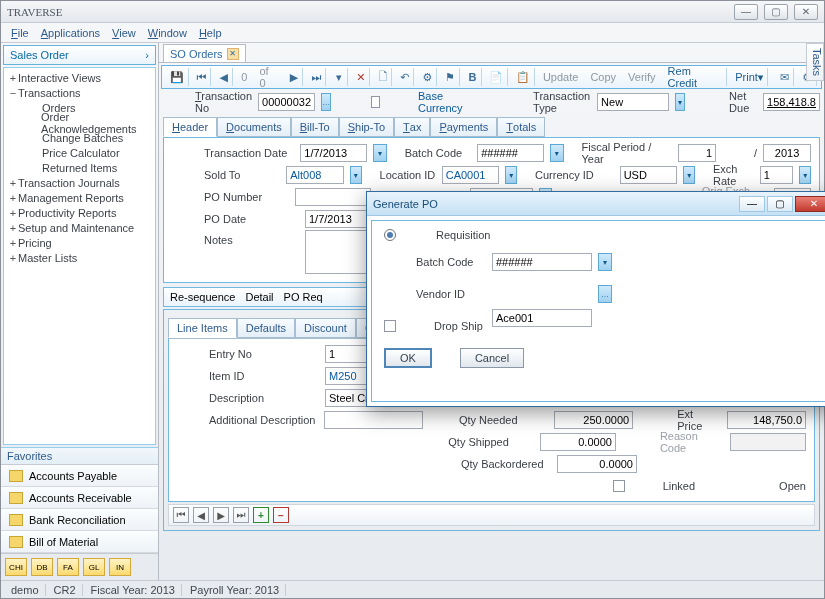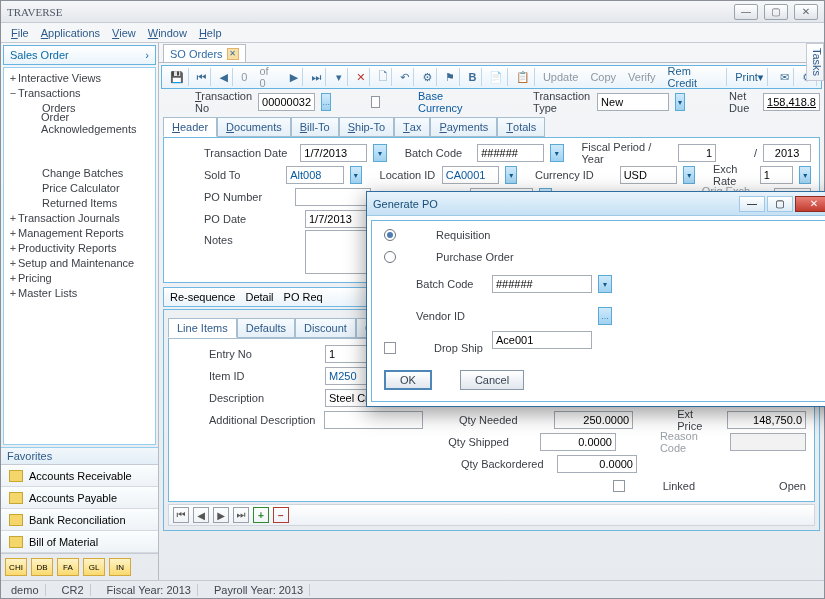--- a/index.html
+++ b/index.html
@@ -35,21 +35,21 @@
   .lbl { color:#3a3f47;margin-left:32px; }
   .inp { height:18px; border:1px solid #a7adb6; background:#fff; padding:0 3px; display:flex; align-items:center; justify-content:flex-end; }
   .inp.left { justify-content:flex-start; }
   .dd-btn { width:14px; height:18px; border:1px solid #5ca9d6; background: linear-gradient(#cfeafc,#9fd1f0); display:flex; align-items:center; justify-content:center; font-size:8px; color:#115a8e; }
   .blue-text { color:#0b5aa0; }
   .chk { width:12px; height:12px; border:1px solid #8e97a1; background:#fff; display:inline-block; }
   .tabs { display:flex; margin-top:4px; }
   .tab { height:20px; padding:0 8px; border:1px solid #a7bed0; background:linear-gradient(#f6fbff,#e5eff7); color:#2e5a8b; display:flex; align-items:center; }
   .tab.active { background:#fff; border-bottom:1px solid #fff; }
   .tab-body { border:1px solid #6fb8e2; background:#fff; padding:4px 8px; }
-  .status-footer { height: 18px; display:flex; align-items:center; gap: 10px; padding: 4px 4px; border-top: 1px solid #c6cbd3; }
+  .status-footer { height: 18px; display:flex; align-items:center; gap: 2px; padding: 4px 4px; border-top: 1px solid #c6cbd3; }
   .status-cell { padding: 0 6px; border-right:1px solid #c6cbd3; color:#40464f; }
   .side-tasks { position:absolute; right:0; top:42px; width:18px; writing-mode:vertical-rl; text-align:center; border:1px solid #c6cbd3; background:linear-gradient(#fff,#eef2f6); color:#2e5a8b; padding:4px 0; }
   
   .dialog { position:absolute; left:365px; top:190px; width:474px; height:216px; border:1px solid #2f6da1; box-shadow:0 6px 20px rgba(0,0,0,0.4); background:#fff; z-index:50; display:flex; flex-direction:column; }
   .dlg-title { height:24px; background:linear-gradient(#e8f3fb,#c5e1f4); display:flex; align-items:center; padding:0 6px; border-bottom:1px solid #9fc8e6; }
   .dlg-title-text { flex:1; color:#184d78; }
   .dlg-btns { display:flex; gap:2px; }
   .dlg-winbtn { width:26px; height:16px; border:1px solid #9fc8e6; background:linear-gradient(#fff,#dcebf6); display:flex; align-items:center; justify-content:center; font-size:10px; }
   .dlg-close { width:38px; background:linear-gradient(#e98077,#c23b2f); color:#fff; border:1px solid #8d2a21; }
   .dlg-body { flex:1; border:1px solid #6fb8e2; margin:4px; padding:8px 12px; display:flex; flex-direction:column; gap:10px; }
@@ -97,21 +97,21 @@
             <span>Transactions</span>
           </div>
           <div class="node" style="padding-left: 28px;">
             <span class="expander"></span>
             <span>Orders</span>
           </div>
           <div class="node" style="padding-left: 28px;">
             <span class="expander"></span>
             <span>Order Acknowledgements</span>
           </div>
-          <div class="node" style="padding-left: 28px; margin-top: 35px;">
+          <div class="node" style="padding-left: 28px;">
             <span class="expander"></span>
             <span>Change Batches</span>
           </div>
           <div class="node" style="padding-left: 28px;">
             <span class="expander"></span>
             <span>Price Calculator</span>
           </div>
           <div class="node" style="padding-left: 28px;">
             <span class="expander"></span>
             <span>Returned Items</span>
@@ -138,25 +138,25 @@
           </div>
           <div class="node" style="padding-left: 4px;">
             <span class="expander">+</span>
             <span>Master Lists</span>
           </div>
         </div>
       <div class="favorites-header">Favorites</div>
       <div id="fav-list">
           <div class="fav-item">
             <span class="fav-icon"></span>
-            <span>Accounts Receivable</span>
+            <span>Accounts Payable</span>
           </div>
           <div class="fav-item">
             <span class="fav-icon"></span>
-            <span>Accounts Payable</span>
+            <span>Accounts Receivable</span>
           </div>
           <div class="fav-item">
             <span class="fav-icon"></span>
             <span>Bank Reconciliation</span>
           </div>
           <div class="fav-item">
             <span class="fav-icon"></span>
             <span>Bill of Material</span>
           </div>
         </div>
@@ -374,24 +374,20 @@
         <div class="dlg-winbtn dlg-close">✕</div>
       </div>
     </div>
     <div class="dlg-body">
       <div class="radio-row">
         <span class="radio">
             <span class="dot"></span>
           </span>
         <span class="lbl">Requisition</span>
       </div>
-      <div class="radio-row">
-        <span class="radio"></span>
-        <span class="lbl">Purchase Order</span>
-      </div>
       <div class="row">
         <span class="lbl" style="width:70px">Batch Code</span>
         <div class="inp left" style="width:100px;">######</div>
         <div class="dd-btn">▾</div>
       </div>
       <div class="row">
         <span class="lbl" style="width:70px">Vendor ID</span>
         <div class="inp left" style="width:100px;margin-top:48px;">Ace001</div>
         <div class="dd-btn">…</div>
       </div>

